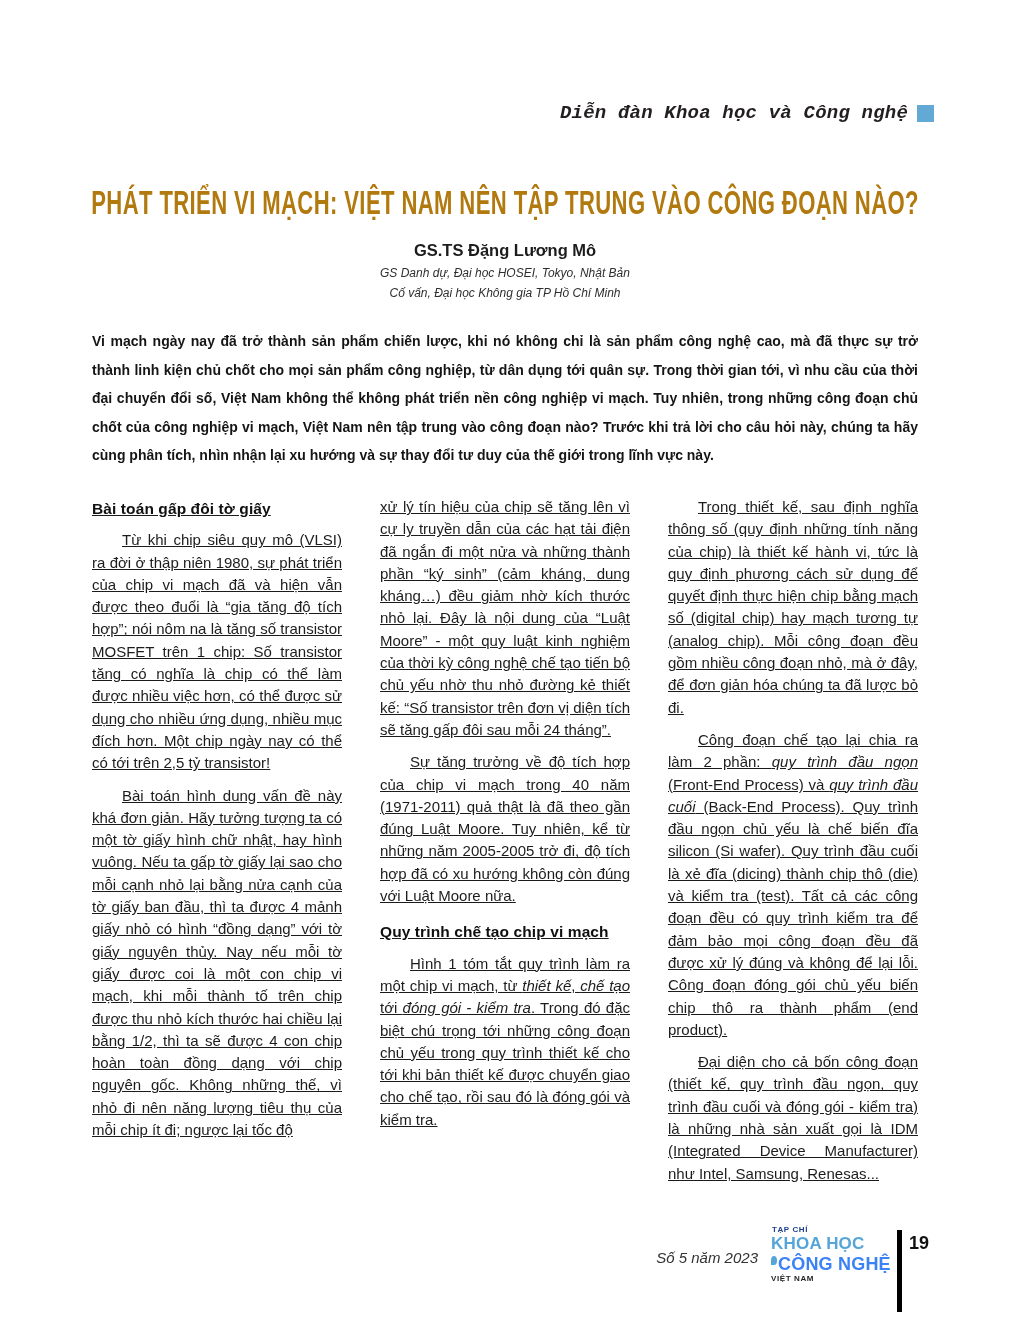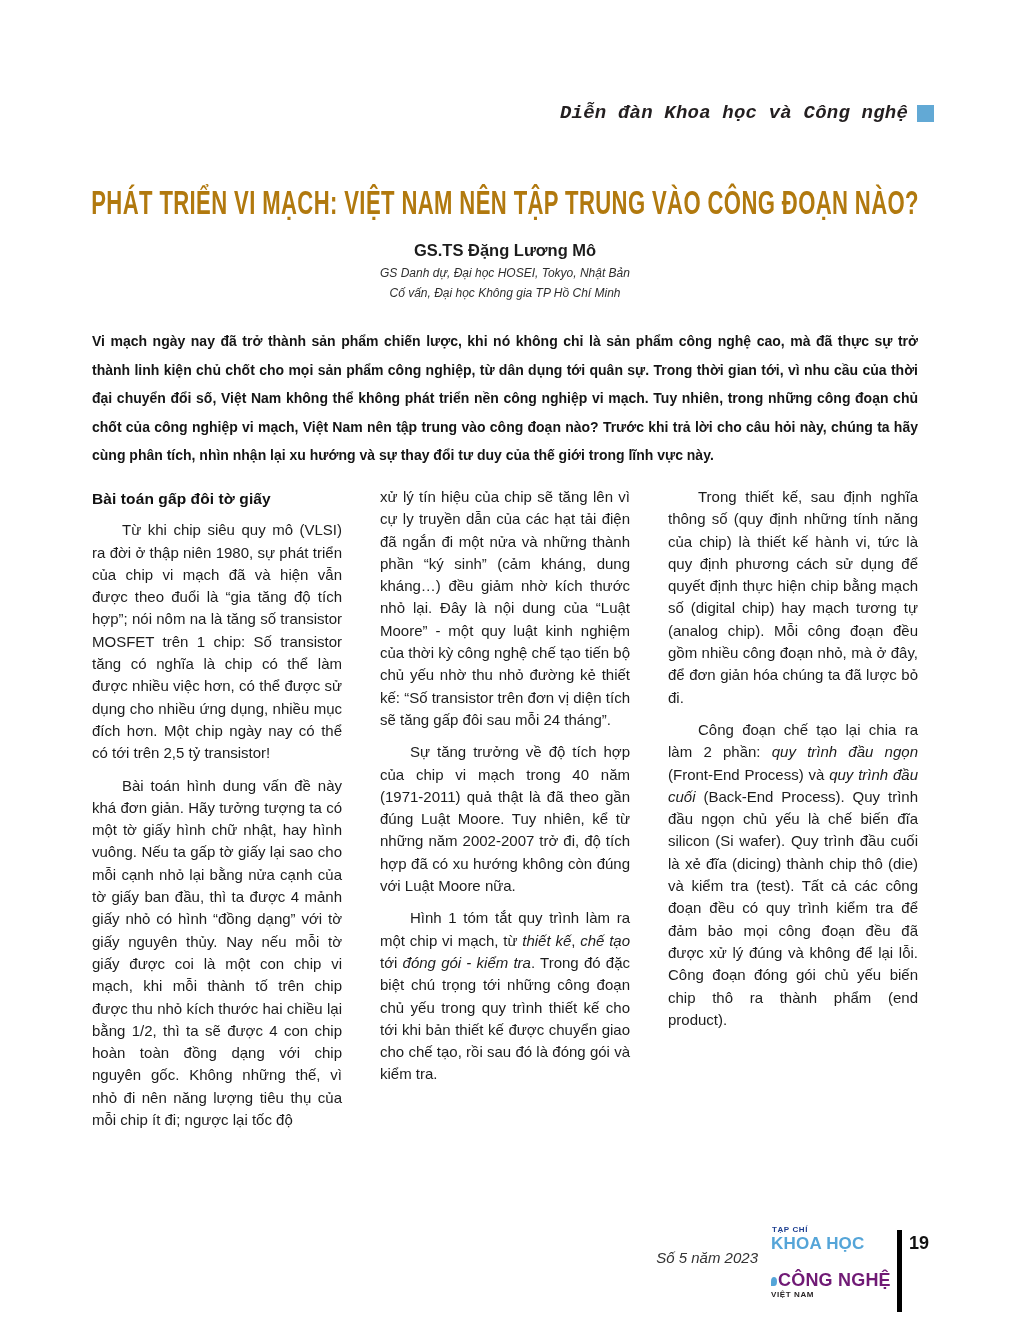--- a/index.html
+++ b/index.html
@@ -26,33 +26,33 @@
   .author-name { font-weight:bold; font-size:16.5px; color:#1c1c1c; margin-bottom:4px; }
   .author-affil { font-style:italic; font-size:12px; line-height:19.5px; color:#2e2e2e; }
 
   
   .lead {
     position:absolute; top:327px; left:92px; width:826px;
     font-weight:bold; font-size:14px; line-height:28.6px; text-align:justify; color:#151515;
   }
 
   
-  .columns { position:absolute; top:486px; left:92px; width:826px; height:684px; display:flex; gap:38px; }
+  .columns { position:absolute; top:496px; left:92px; width:826px; height:684px; display:flex; gap:38px;text-decoration:underline; }
   .column { flex:1; min-width:0; text-align:justify; font-size:15px; line-height:22.3px; color:#1c1c1c; }
   .col-heading { font-weight:bold; font-size:15.5px; color:#101010; text-align:left; margin:14px 0 9px; letter-spacing:0.1px; }
   .column .col-heading:first-child { margin-top:2px; }
   .para { margin:0 0 10px; }
   .para.indent { text-indent:30px; }
 
   
   .footer-issue { position:absolute; top:1249px; left:600px; width:158px; text-align:right; font-style:italic; font-size:15px; color:#333; }
   .journal-logo { position:absolute; top:1226px; left:771px; width:122px; line-height:1; }
   .logo-tagline-top { font-size:8px; font-weight:bold; color:#1c3e90; letter-spacing:0.6px; margin-left:1px; }
   .logo-line1 { font-size:17px; font-weight:800; color:#55a5d8; letter-spacing:0.2px; margin-top:1px; }
-  .logo-line2 { font-size:18px; font-weight:800; color:#701a75; letter-spacing:0.2px; margin-top:19px; display:flex; align-items:center; }
+  .logo-line2 { font-size:18px; font-weight:800; color:#3b82f6; letter-spacing:0.2px; margin-top:3px; display:flex; align-items:flex-start; }
   .logo-droplet { display:inline-block; width:6px; height:9px; background:#55a5d8; border-radius:50% 50% 50% 0; margin-right:1px; transform:translateY(1px); }
   .logo-tagline-bottom { font-size:8px; font-weight:bold; color:#231f20; text-align:left; letter-spacing:0.6px; margin-top:2px; }
   .page-rule { position:absolute; top:1230px; left:897px; width:5px; height:82px; background:#000; }
   .page-number { position:absolute; top:1233px; left:909px; font-weight:bold; font-size:18px; color:#111; }
 </style>
 </head>
 <body>
 
 <div class="page">
 
@@ -76,27 +76,29 @@
   <div class="columns">
 
     <div class="column">
       <div class="col-heading">Bài toán gấp đôi tờ giấy</div>
       <p class="para indent">Từ khi chip siêu quy mô (VLSI) ra đời ở thập niên 1980, sự phát triển của chip vi mạch đã và hiện vẫn được theo đuổi là “gia tăng độ tích hợp”; nói nôm na là tăng số transistor MOSFET trên 1 chip: Số transistor tăng có nghĩa là chip có thể làm được nhiều việc hơn, có thể được sử dụng cho nhiều ứng dụng, nhiều mục đích hơn. Một chip ngày nay có thể có tới trên 2,5 tỷ transistor!</p>
       <p class="para indent">Bài toán hình dung vấn đề này khá đơn giản. Hãy tưởng tượng ta có một tờ giấy hình chữ nhật, hay hình vuông. Nếu ta gấp tờ giấy lại sao cho mỗi cạnh nhỏ lại bằng nửa cạnh của tờ giấy ban đầu, thì ta được 4 mảnh giấy nhỏ có hình “đồng dạng” với tờ giấy nguyên thủy. Nay nếu mỗi tờ giấy được coi là một con chip vi mạch, khi mỗi thành tố trên chip được thu nhỏ kích thước hai chiều lại bằng 1/2, thì ta sẽ được 4 con chip hoàn toàn đồng dạng với chip nguyên gốc. Không những thế, vì nhỏ đi nên năng lượng tiêu thụ của mỗi chip ít đi; ngược lại tốc độ</p>
     </div>
 
     <div class="column">
       <p class="para">xử lý tín hiệu của chip sẽ tăng lên vì cự ly truyền dẫn của các hạt tải điện đã ngắn đi một nửa và những thành phần “ký sinh” (cảm kháng, dung kháng…) đều giảm nhờ kích thước nhỏ lại. Đây là nội dung của “Luật Moore” - một quy luật kinh nghiệm của thời kỳ công nghệ chế tạo tiến bộ chủ yếu nhờ thu nhỏ đường kẻ thiết kế: “Số transistor trên đơn vị diện tích sẽ tăng gấp đôi sau mỗi 24 tháng”.</p>
-      <p class="para indent">Sự tăng trưởng về độ tích hợp của chip vi mạch trong 40 năm (1971-2011) quả thật là đã theo gần đúng Luật Moore. Tuy nhiên, kể từ những năm 2002-2007 trở đi, độ tích hợp đã có xu hướng không còn đúng với Luật Moore nữa.</p>
+      <p class="para indent">Sự tăng trưởng về độ tích hợp của chip vi mạch trong 40 năm (1971-2011) quả thật là đã theo gần đúng Luật Moore. Tuy nhiên, kể từ những năm 2005-2005 trở đi, độ tích hợp đã có xu hướng không còn đúng với Luật Moore nữa.</p>
+      <div class="col-heading">Quy trình chế tạo chip vi mạch</div>
       <p class="para indent">Hình 1 tóm tắt quy trình làm ra một chip vi mạch, từ <i>thiết kế</i>, <i>chế tạo</i> tới <i>đóng gói - kiểm tra</i>. Trong đó đặc biệt chú trọng tới những công đoạn chủ yếu trong quy trình thiết kế cho tới khi bản thiết kế được chuyển giao cho chế tạo, rồi sau đó là đóng gói và kiểm tra.</p>
     </div>
 
     <div class="column">
       <p class="para indent">Trong thiết kế, sau định nghĩa thông số (quy định những tính năng của chip) là thiết kế hành vi, tức là quy định phương cách sử dụng để quyết định thực hiện chip bằng mạch số (digital chip) hay mạch tương tự (analog chip). Mỗi công đoạn đều gồm nhiều công đoạn nhỏ, mà ở đây, để đơn giản hóa chúng ta đã lược bỏ đi.</p>
       <p class="para indent">Công đoạn chế tạo lại chia ra làm 2 phần: <i>quy trình đầu ngọn</i> (Front-End Process) và <i>quy trình đầu cuối</i> (Back-End Process). Quy trình đầu ngọn chủ yếu là chế biến đĩa silicon (Si wafer). Quy trình đầu cuối là xẻ đĩa (dicing) thành chip thô (die) và kiểm tra (test). Tất cả các công đoạn đều có quy trình kiểm tra để đảm bảo mọi công đoạn đều đã được xử lý đúng và không để lại lỗi. Công đoạn đóng gói chủ yếu biến chip thô ra thành phẩm (end product).</p>
+      <p class="para indent">Đại diện cho cả bốn công đoạn (thiết kế, quy trình đầu ngọn, quy trình đầu cuối và đóng gói - kiểm tra) là những nhà sản xuất gọi là IDM (Integrated Device Manufacturer) như Intel, Samsung, Renesas...</p>
     </div>
 
   </div>
 
   <div class="footer-issue">Số 5 năm 2023</div>
 
   <div class="journal-logo">
     <div class="logo-tagline-top">TẠP CHÍ</div>
     <div class="logo-line1">KHOA HỌC</div>
     <div class="logo-line2">

